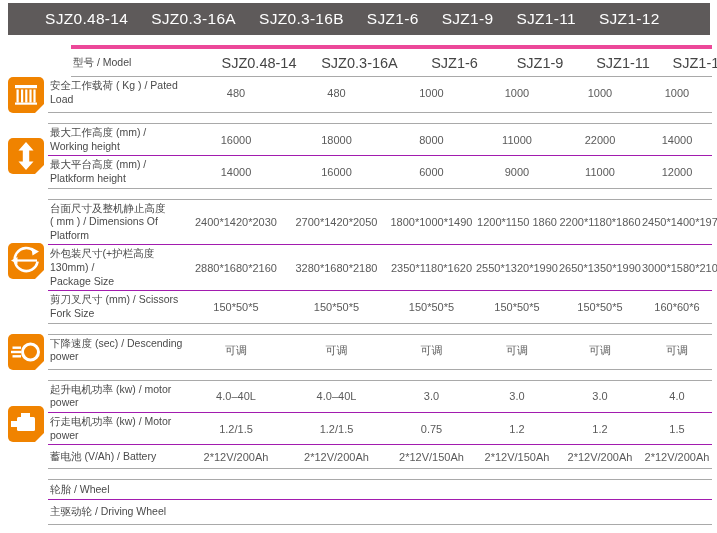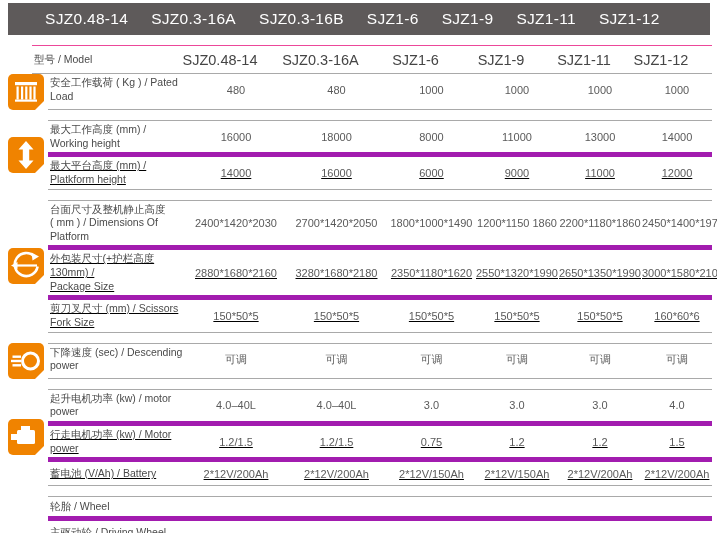--- a/index.html
+++ b/index.html
@@ -4,35 +4,35 @@
 <style>
   :root{ --orange:#F08300; --cols:138px 100px 101px 89px 82px 84px 70px; }
   html,body{margin:0;padding:0;}
   body{width:717px;height:533px;background:#fff;overflow:hidden;
        font-family:"Liberation Sans","DejaVu Sans",sans-serif;}
   .title-bar{margin:3px 7px 0 8px;height:32px;background:#5E5A5A;color:#fff;
        display:flex;align-items:center;padding-left:37px;gap:23px;
        font-size:15.5px;letter-spacing:.3px;}
   .title-bar span{white-space:nowrap;}
   .table-wrap{margin:10px 5px 0 8px;}
-  .thead{margin-left:24px;border-top:1px solid #ec4899;border-bottom:1px solid #A9A9A9;
+  .thead{margin-left:63px;border-top:4px solid #ec4899;border-bottom:1px solid #A9A9A9;
        display:grid;grid-template-columns:var(--cols);align-items:center;min-height:27px;}
   .hcell{font-size:14.5px;color:#454545;text-align:center;white-space:nowrap;}
   .sect{display:flex;margin-top:10px;}
   .sect.first{margin-top:0;}
   .icon-cell{width:40px;display:flex;align-items:center;}
   .icon{width:36px;height:36px;background:var(--orange);border-radius:5px;position:relative;
        display:flex;align-items:center;justify-content:center;flex:none;}
   .icon.bevel::after{content:"";position:absolute;right:-1px;bottom:-1px;width:0;height:0;
        border-style:solid;border-width:0 0 11px 11px;
        border-color:transparent transparent #fff transparent;}
   .rows{flex:1;border-top:1px solid #A9A9A9;border-bottom:1px solid #A9A9A9;}
   .sect.first .rows{border-top:none;}
   .row{display:grid;grid-template-columns:var(--cols);align-items:center;min-height:23px;}
-  .row+.row{border-top:5px solid #a21caf;text-decoration:underline;}
+  .row+.row{border-top:1px solid #a21caf;}
   .row.h2{min-height:33px;}
   .row.r-load{min-height:26px;}
   .row.sect-head{min-height:19px;grid-template-columns:1fr;}
   .row.r24{min-height:24px;}
   .lbl{font-size:10.5px;color:#4a4a4a;line-height:1.3;padding:2px 2px;}
   .lbl .l2{display:block;}
   .model-lbl{font-size:10.5px;color:#4a4a4a;padding-left:2px;}
   .val{font-size:11px;color:#5a5a5a;text-align:center;white-space:nowrap;}
 </style>
 </head>
@@ -95,21 +95,21 @@
             </svg>
           </div>
         </div>
         <div class="rows">
           <div class="row">
             <div class="lbl"><span>最大工作高度 (mm) / Working height</span></div>
             <div class="val">16000</div>
             <div class="val">18000</div>
             <div class="val">8000</div>
             <div class="val">11000</div>
-            <div class="val">13000</div>
+            <div class="val">22000</div>
             <div class="val">14000</div>
           </div>
           <div class="row">
             <div class="lbl"><span>最大平台高度 (mm) / Platkform height</span></div>
             <div class="val">14000</div>
             <div class="val">16000</div>
             <div class="val">6000</div>
             <div class="val">9000</div>
             <div class="val">11000</div>
             <div class="val">12000</div>

